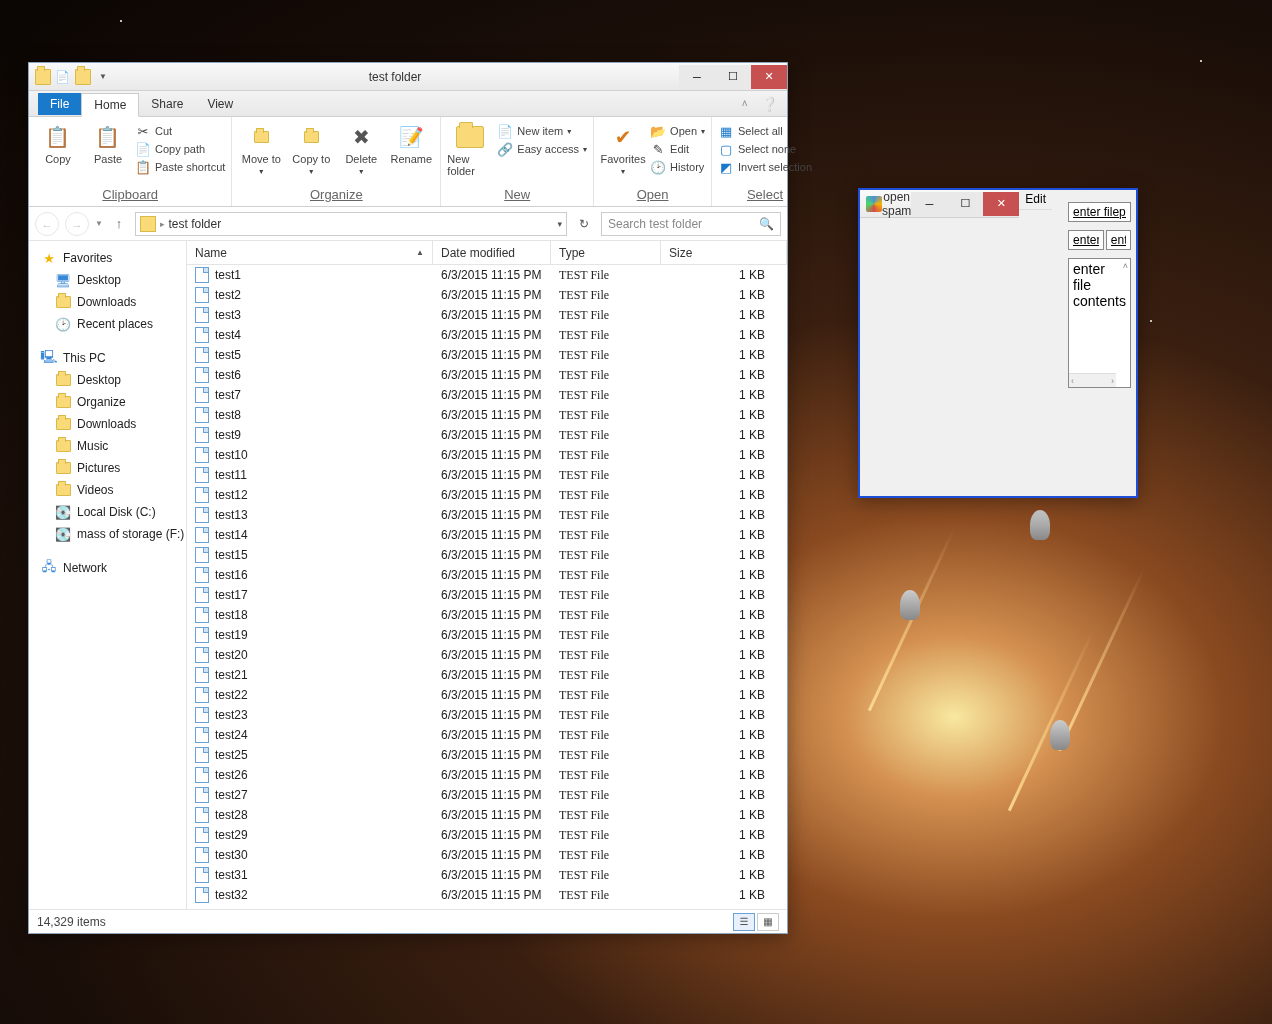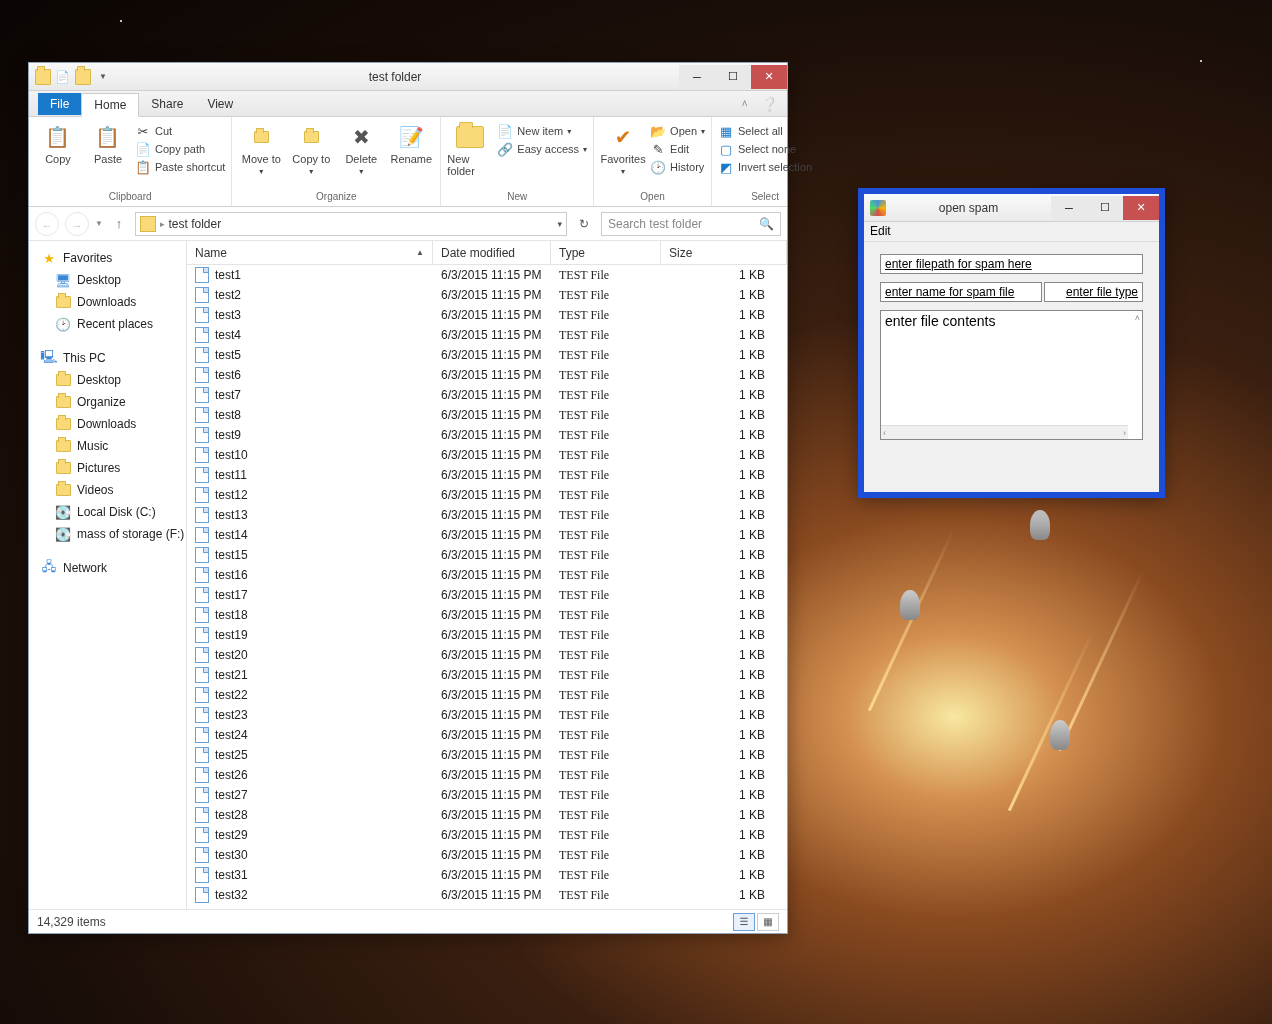--- a/index.html
+++ b/index.html
@@ -67,21 +67,21 @@
   background: #fff;
   border-bottom:1px solid #d0d0d0;
   display:flex;
 }
 .ribbon-group {
   border-right:1px solid #e4e4e4;
   display:flex; flex-direction:column;
   padding:4px 6px 2px;
 }
 .ribbon-group .items { flex:1; display:flex; align-items:flex-start; gap:4px; }
-.ribbon-group .label { text-align:center; font-size:10px; color:#666; padding:2px 0; }
+.ribbon-group .label { text-align:center; font-size:13px; color:#666; padding:2px 0;text-decoration:underline; }
 .rib-big { display:flex; flex-direction:column; align-items:center; width:46px; font-size:11px; color:#444; gap:2px; padding-top:2px; }
 .rib-big .icon { width:28px; height:28px; display:flex; align-items:center; justify-content:center; font-size:20px; }
 .rib-small { display:flex; flex-direction:column; gap:2px; font-size:11px; color:#444; padding-top:2px; }
 .rib-small .row { display:flex; align-items:center; gap:4px; white-space:nowrap; }
 .rib-small .row .sicon { width:16px; height:16px; display:inline-flex; align-items:center; justify-content:center; font-size:13px; }
 
 .navbar {
   height:34px; display:flex; align-items:center; gap:6px; padding:0 6px;
   background:#fff; border-bottom:1px solid #e4e4e4;
 }
@@ -132,25 +132,25 @@
   display:flex; align-items:center; padding:0 8px; font-size:12px; color:#444;
 }
 .statusbar .spacer { flex:1; }
 .viewbtn { width:22px; height:18px; border:1px solid #ccc; margin-left:2px; display:flex; align-items:center; justify-content:center; font-size:10px; color:#555; }
 .viewbtn.active { border-color:#6aa0d8; background:#e8f1fb; }
 
 
 .dialog {
   position:absolute;
   left:858px; top:188px;
-  width:307px; height:310px;
+  width:280px; height:310px;
   background:#f0f0f0;
-  border:6px solid #1d4ed8;
+  border:2px solid #1d4ed8;
   box-shadow:0 4px 18px rgba(0,0,0,0.35);
-  display:flex; flex-direction:column;
+  display:flex; flex-direction:row;
 }
 .dialog .titlebar { background:linear-gradient(#fafafa,#eaeaea); }
 .dialog .titlebar .dicon { width:16px; height:16px; margin-left:6px; background:conic-gradient(#4a90d9,#f5b400,#d94a4a,#4ad96a,#4a90d9); border-radius:2px; }
 .dialog .menubar { height:20px; padding:2px 6px; font-size:12px; border-bottom:1px solid #ddd; }
 .dialog .content { flex:1; padding:12px 16px; display:flex; flex-direction:column; gap:8px; }
 .txt { border:1px solid #888; background:#fff; padding:2px 4px; font-size:12px; color:#000; height:20px; font-family:inherit; width:100%;text-decoration:underline; }
 .txt::placeholder { color:#000; }
 .row2 { display:flex; gap:2px; }
 .row2 .txt:first-child { flex:1.7; }
 .row2 .txt:last-child { flex:1;text-align:right; }

